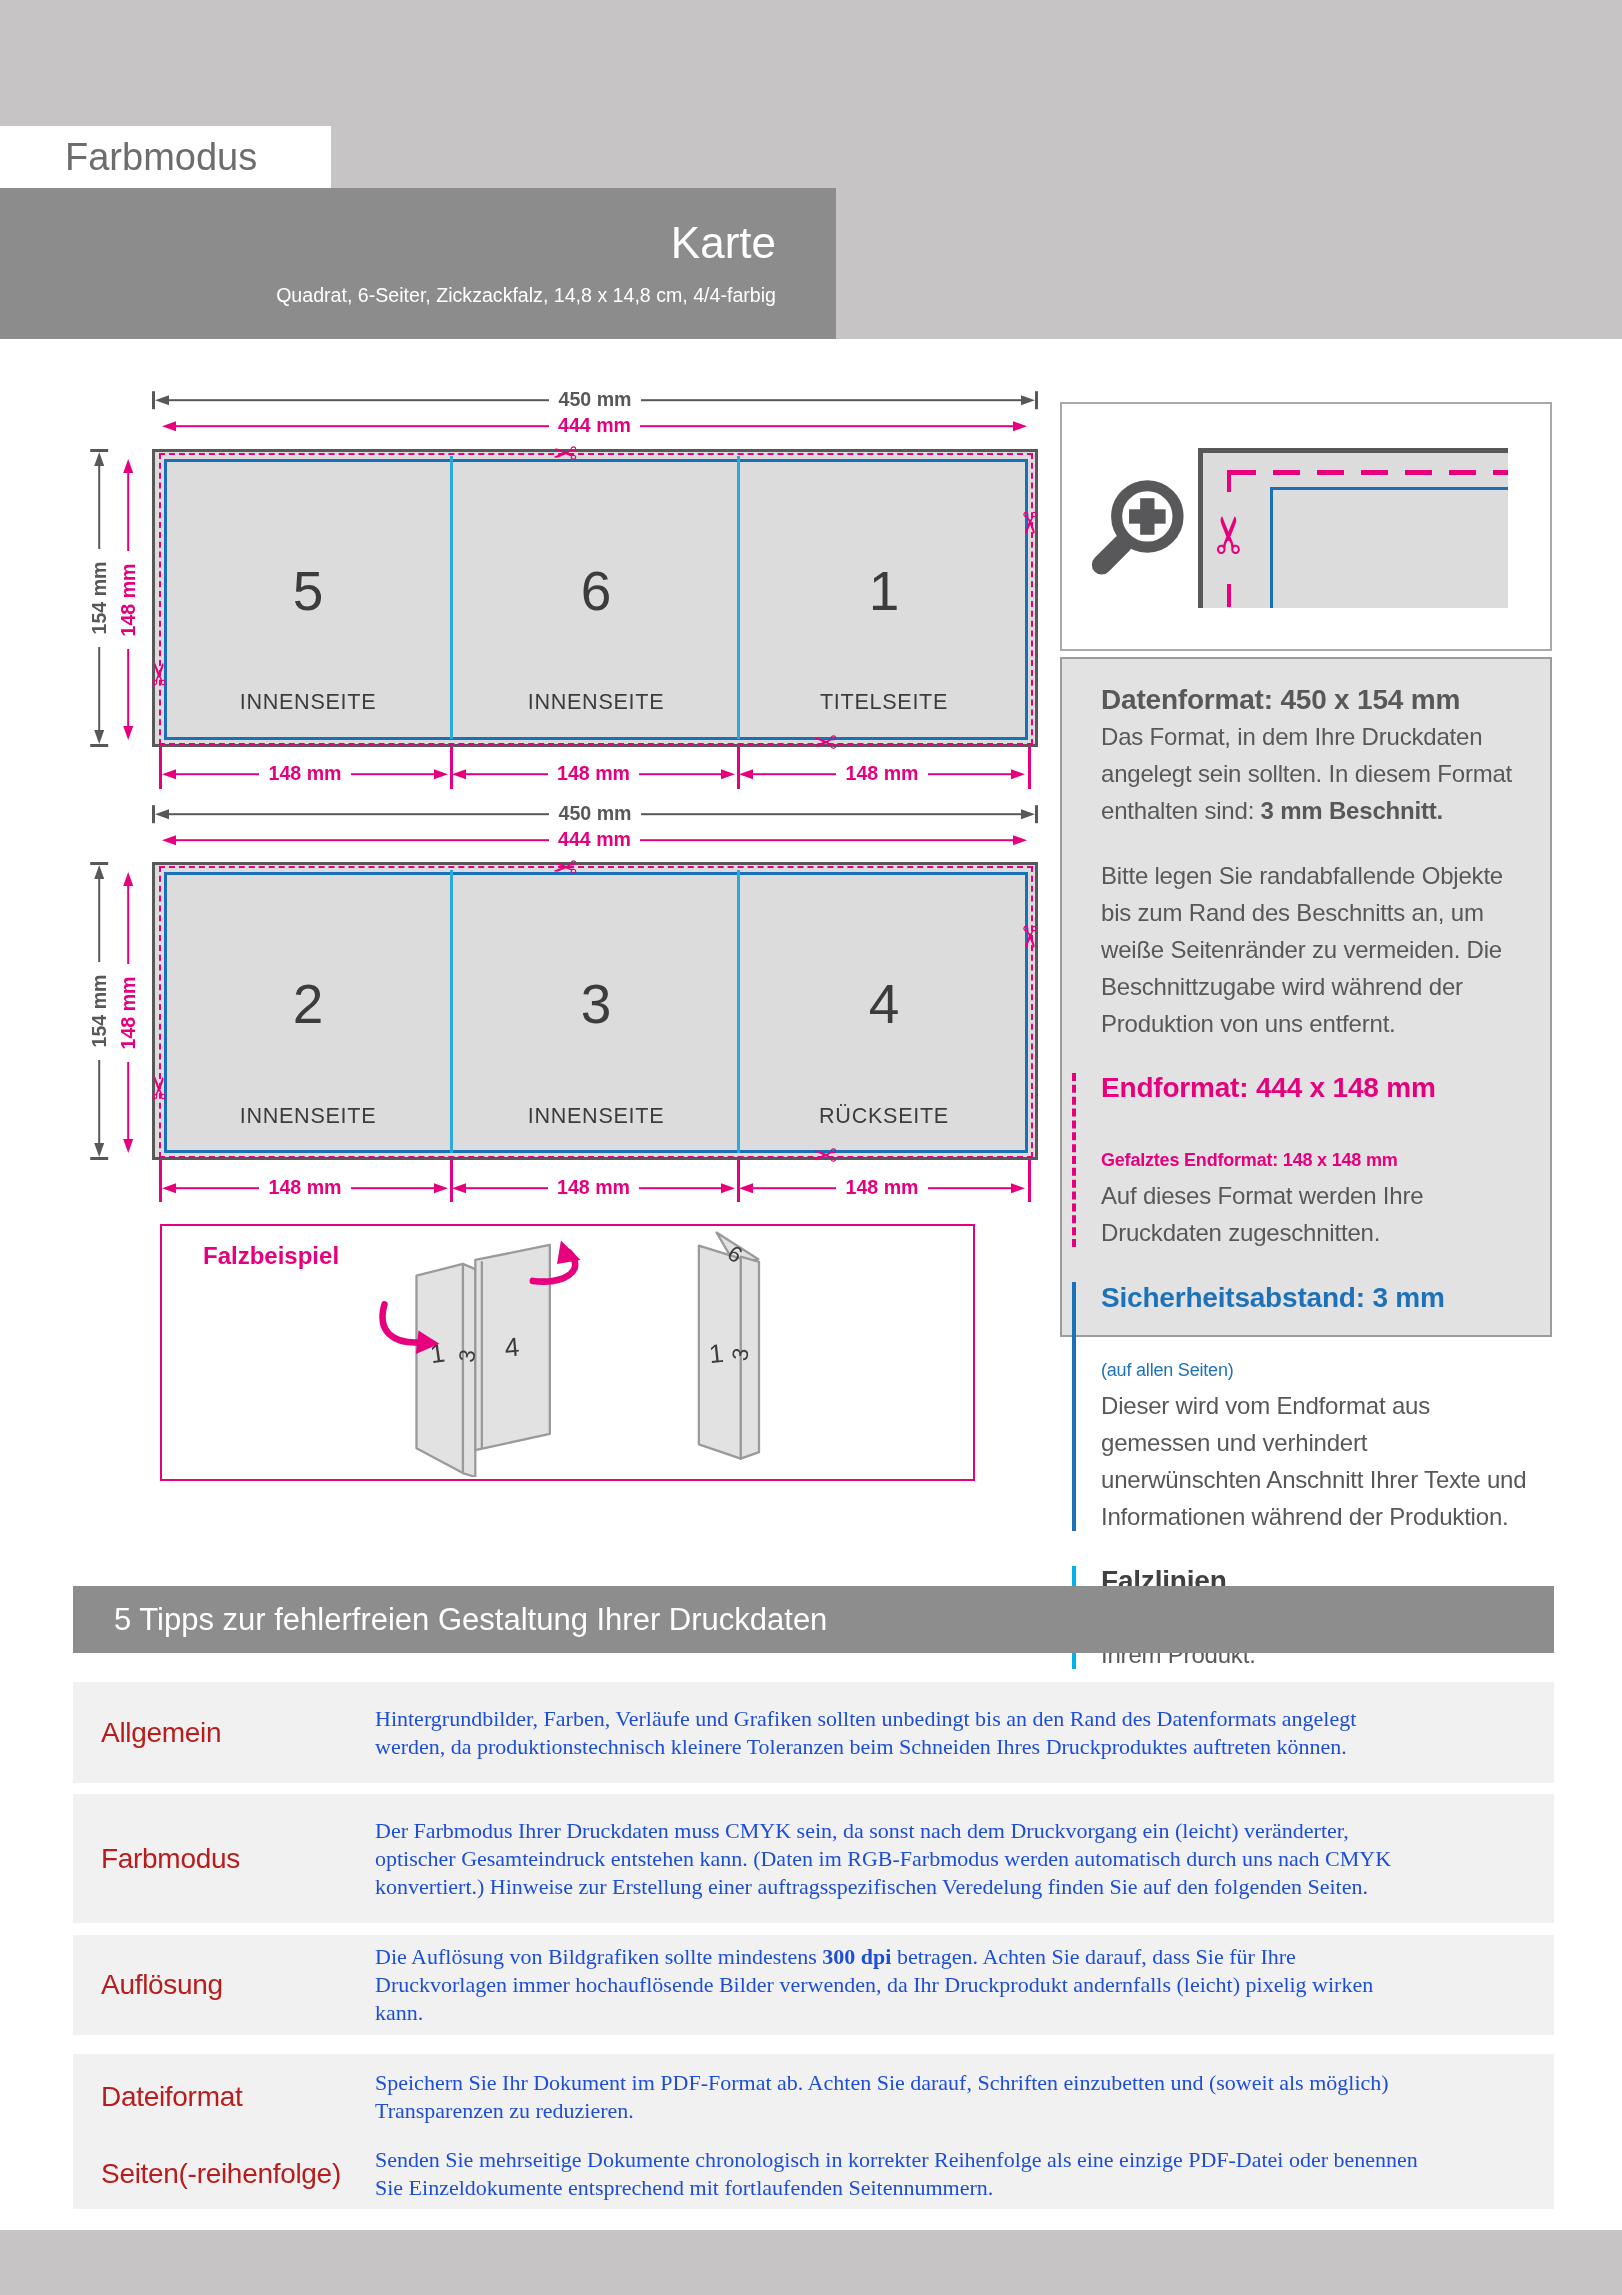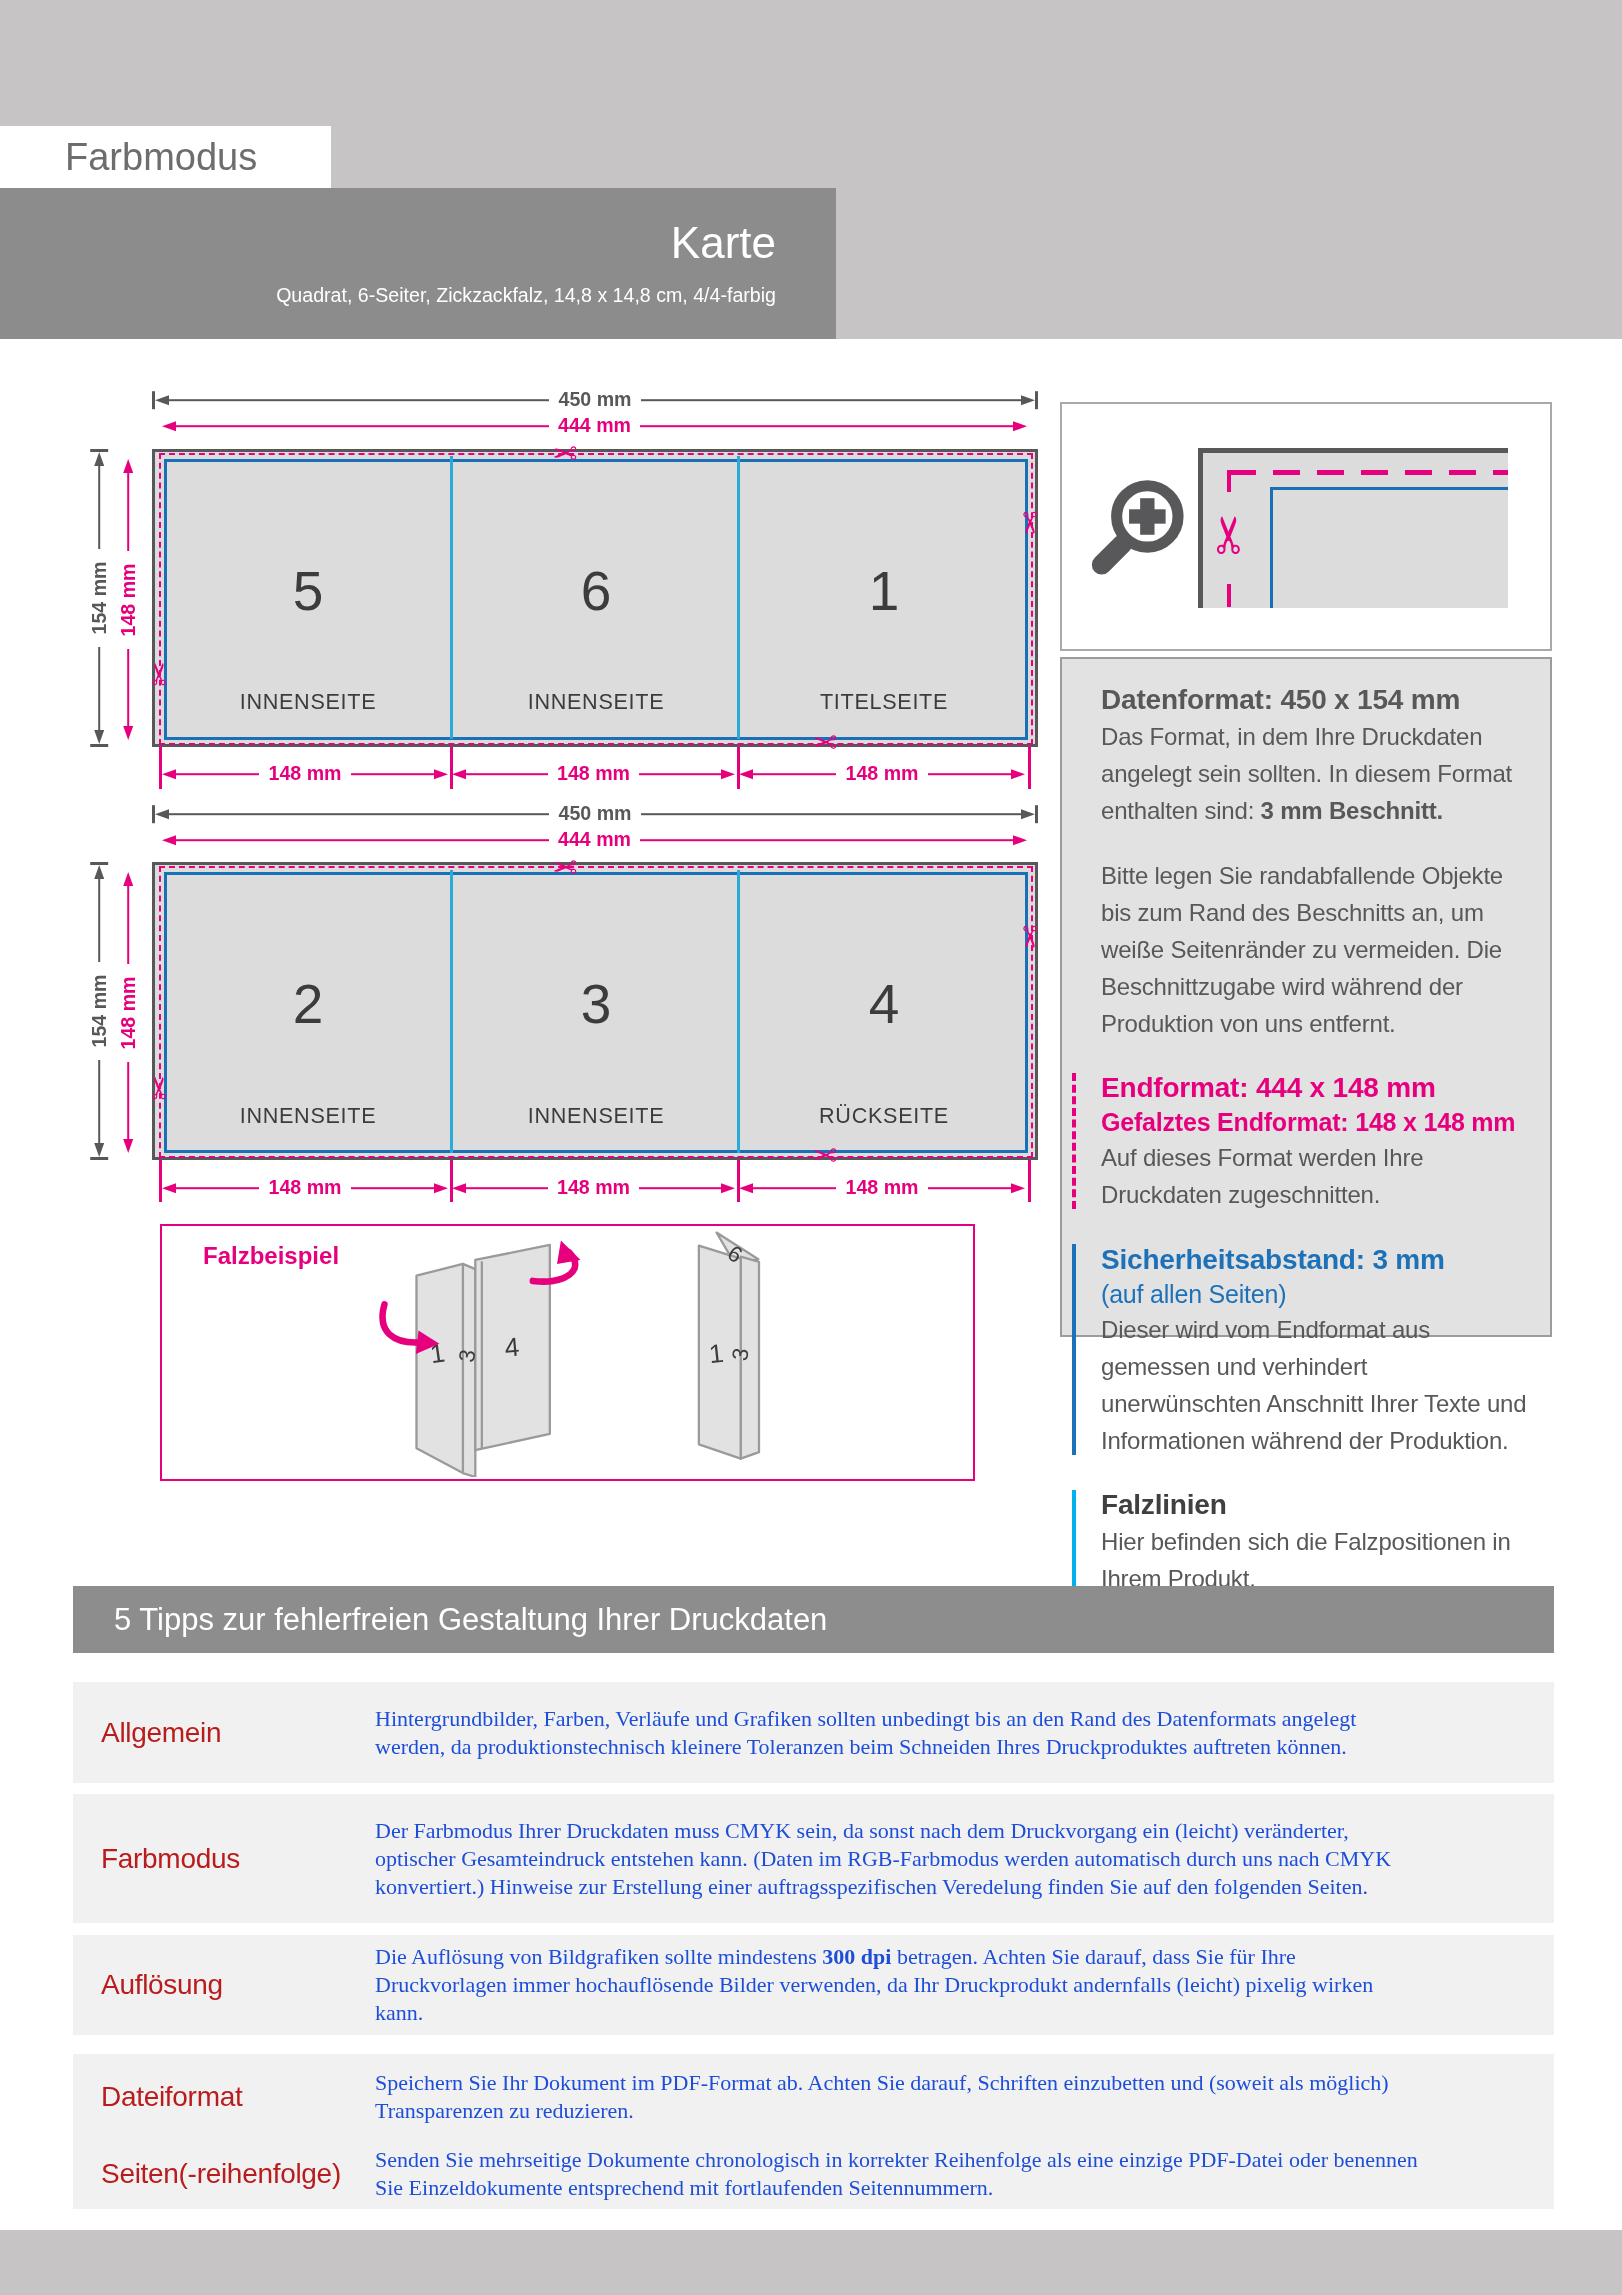--- a/index.html
+++ b/index.html
@@ -48,21 +48,21 @@
   .c-blue{position:absolute;left:67px;top:34px;right:0;bottom:0;
           border-top:3.9px solid #1a70b7;border-left:3.9px solid #1a70b7;box-sizing:border-box;}
   
   .infopanel{position:absolute;left:1060px;top:657px;width:492px;height:680px;background:#e2e2e2;
              border:2.6px solid #9c9c9c;box-sizing:border-box;padding:22px 23.6px 0 39px;}
   .ip-sec{position:relative;margin-bottom:27.5px;font-size:24px;line-height:37px;letter-spacing:-0.2px;}
   .ip-h{font-size:28px;font-weight:700;color:#58585a;line-height:37px;}
   .ip-h.mag{color:#e6007e;}
   .ip-h.blue{color:#1d71b8;}
   .ip-h.cyan{color:#404040;}
-  .ip-h2{font-size:25px;font-weight:700;line-height:33px;}
+  .ip-h2{font-size:18px;font-weight:700;line-height:33px;margin-top:38px;}
   .ip-h2.mag{color:#e6007e;}
   .ip-h2.blue{color:#1d71b8;font-weight:400;}
   .ip-marker{position:absolute;left:-29px;top:3.9px;bottom:3.9px;width:0;}
   .ip-marker.dashed{border-left:4.6px dashed #e6007e;}
   .ip-marker.blue{border-left:4.6px solid #1d71b8;}
   .ip-marker.cyan{border-left:4.6px solid #00b1eb;}
   
   .falzbox{position:absolute;left:160px;top:1224px;width:815px;height:257px;background:#fff;
            border:2.6px solid #e6007e;box-sizing:border-box;}
   .falz-label{position:absolute;left:41px;top:15.7px;font-size:24px;font-weight:700;color:#e6007e;}

